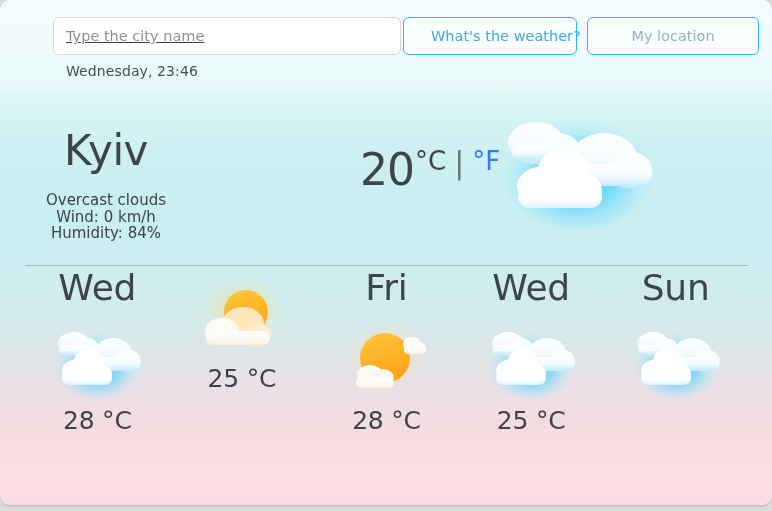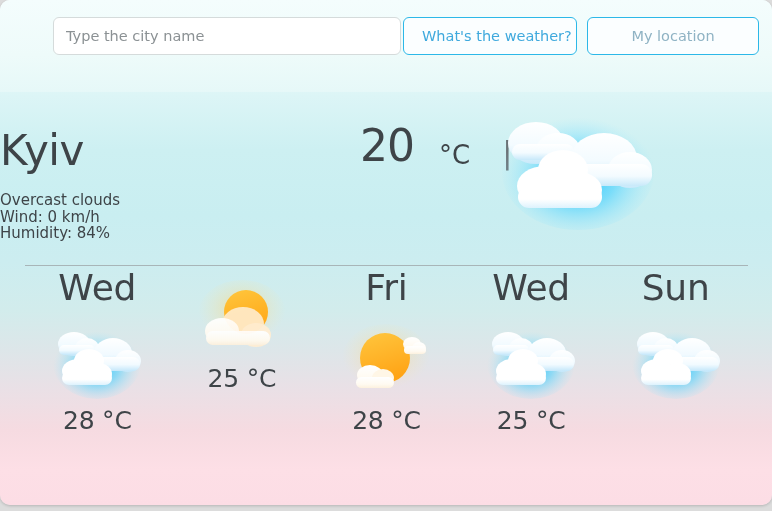--- a/index.html
+++ b/index.html
@@ -56,33 +56,34 @@
     height: 38px;
     box-sizing: border-box;
     border: 1px solid #d5dbdb;
     border-radius: 6px;
     background: #ffffff;
     padding: 0 12px;
     font-family: "DejaVu Sans", sans-serif;
     font-size: 14.5px;
     color: #3c4043;
     outline: none;
+    text-decoration: underline;
   }
   #city-input::placeholder { color: #8b9194; }
 
   .pill-btn {
     height: 38px;
     box-sizing: border-box;
     border: 1px solid #2cb8e8;
     border-radius: 6px;
     background: #fbfeff;
     font-family: "DejaVu Sans", sans-serif;
     font-size: 14.5px;
     cursor: pointer;
-    padding: 0 18px;
+    padding: 0 27px;
     white-space: nowrap;
   }
   #weather-button {
     margin-left: 2px;
     width: 174px;
     color: #3fa9dd;
   }
   #location-button {
     margin-left: 10px;
     width: 172px;
@@ -105,44 +106,43 @@
     top: 100px;
     width: 772px;
     height: 158px;
   }
 
   #current-left {
     position: absolute;
     left: 0px;
     top: 28px;
     width: 212px;
-    text-align: left;
+    text-align: center;
   }
   #city-name {
     font-size: 42px;
     line-height: 46px;
     color: #3e4448;
     font-weight: 400;
     letter-spacing: -0.5px;
   }
   #current-desc, #wind-label, #humidity-label {
     font-size: 15px;
     line-height: 16.5px;
     color: #3e4448;
   }
   #current-desc { margin-top: 18px; }
 
   #temp-block {
     position: absolute;
     left: 360px;
-    top: 24px;
+    top: 48px;
     display: flex;
-    align-items: flex-end;
+    align-items: flex-start;
     color: #3e4448;
-    gap: 24px;
   }
   #temp-value {
     font-size: 44px;
     line-height: 44px;
     letter-spacing: -1px;
   }
   #temp-unit-c {
     font-size: 26px;
     line-height: 26px;
     margin-left: 1px;
@@ -214,20 +214,21 @@
 <body>
 
 <div id="app-card">
 
   <div id="header-bar">
     <div id="search-row">
       <input id="city-input" type="text" placeholder="Type the city name" style="">
       <button class="pill-btn" id="weather-button">What's the weather?</button>
       <button class="pill-btn" id="location-button">My location</button>
     </div>
+    <div id="datetime-label">Wednesday, 23:46</div>
   </div>
 
   <div id="current-block">
 
     <div id="current-left">
       <div id="city-name">Kyiv</div>
       <div id="current-desc">Overcast clouds</div>
       <div id="wind-label">Wind: 0 km/h</div>
       <div id="humidity-label">Humidity: 84%</div>
     </div>

